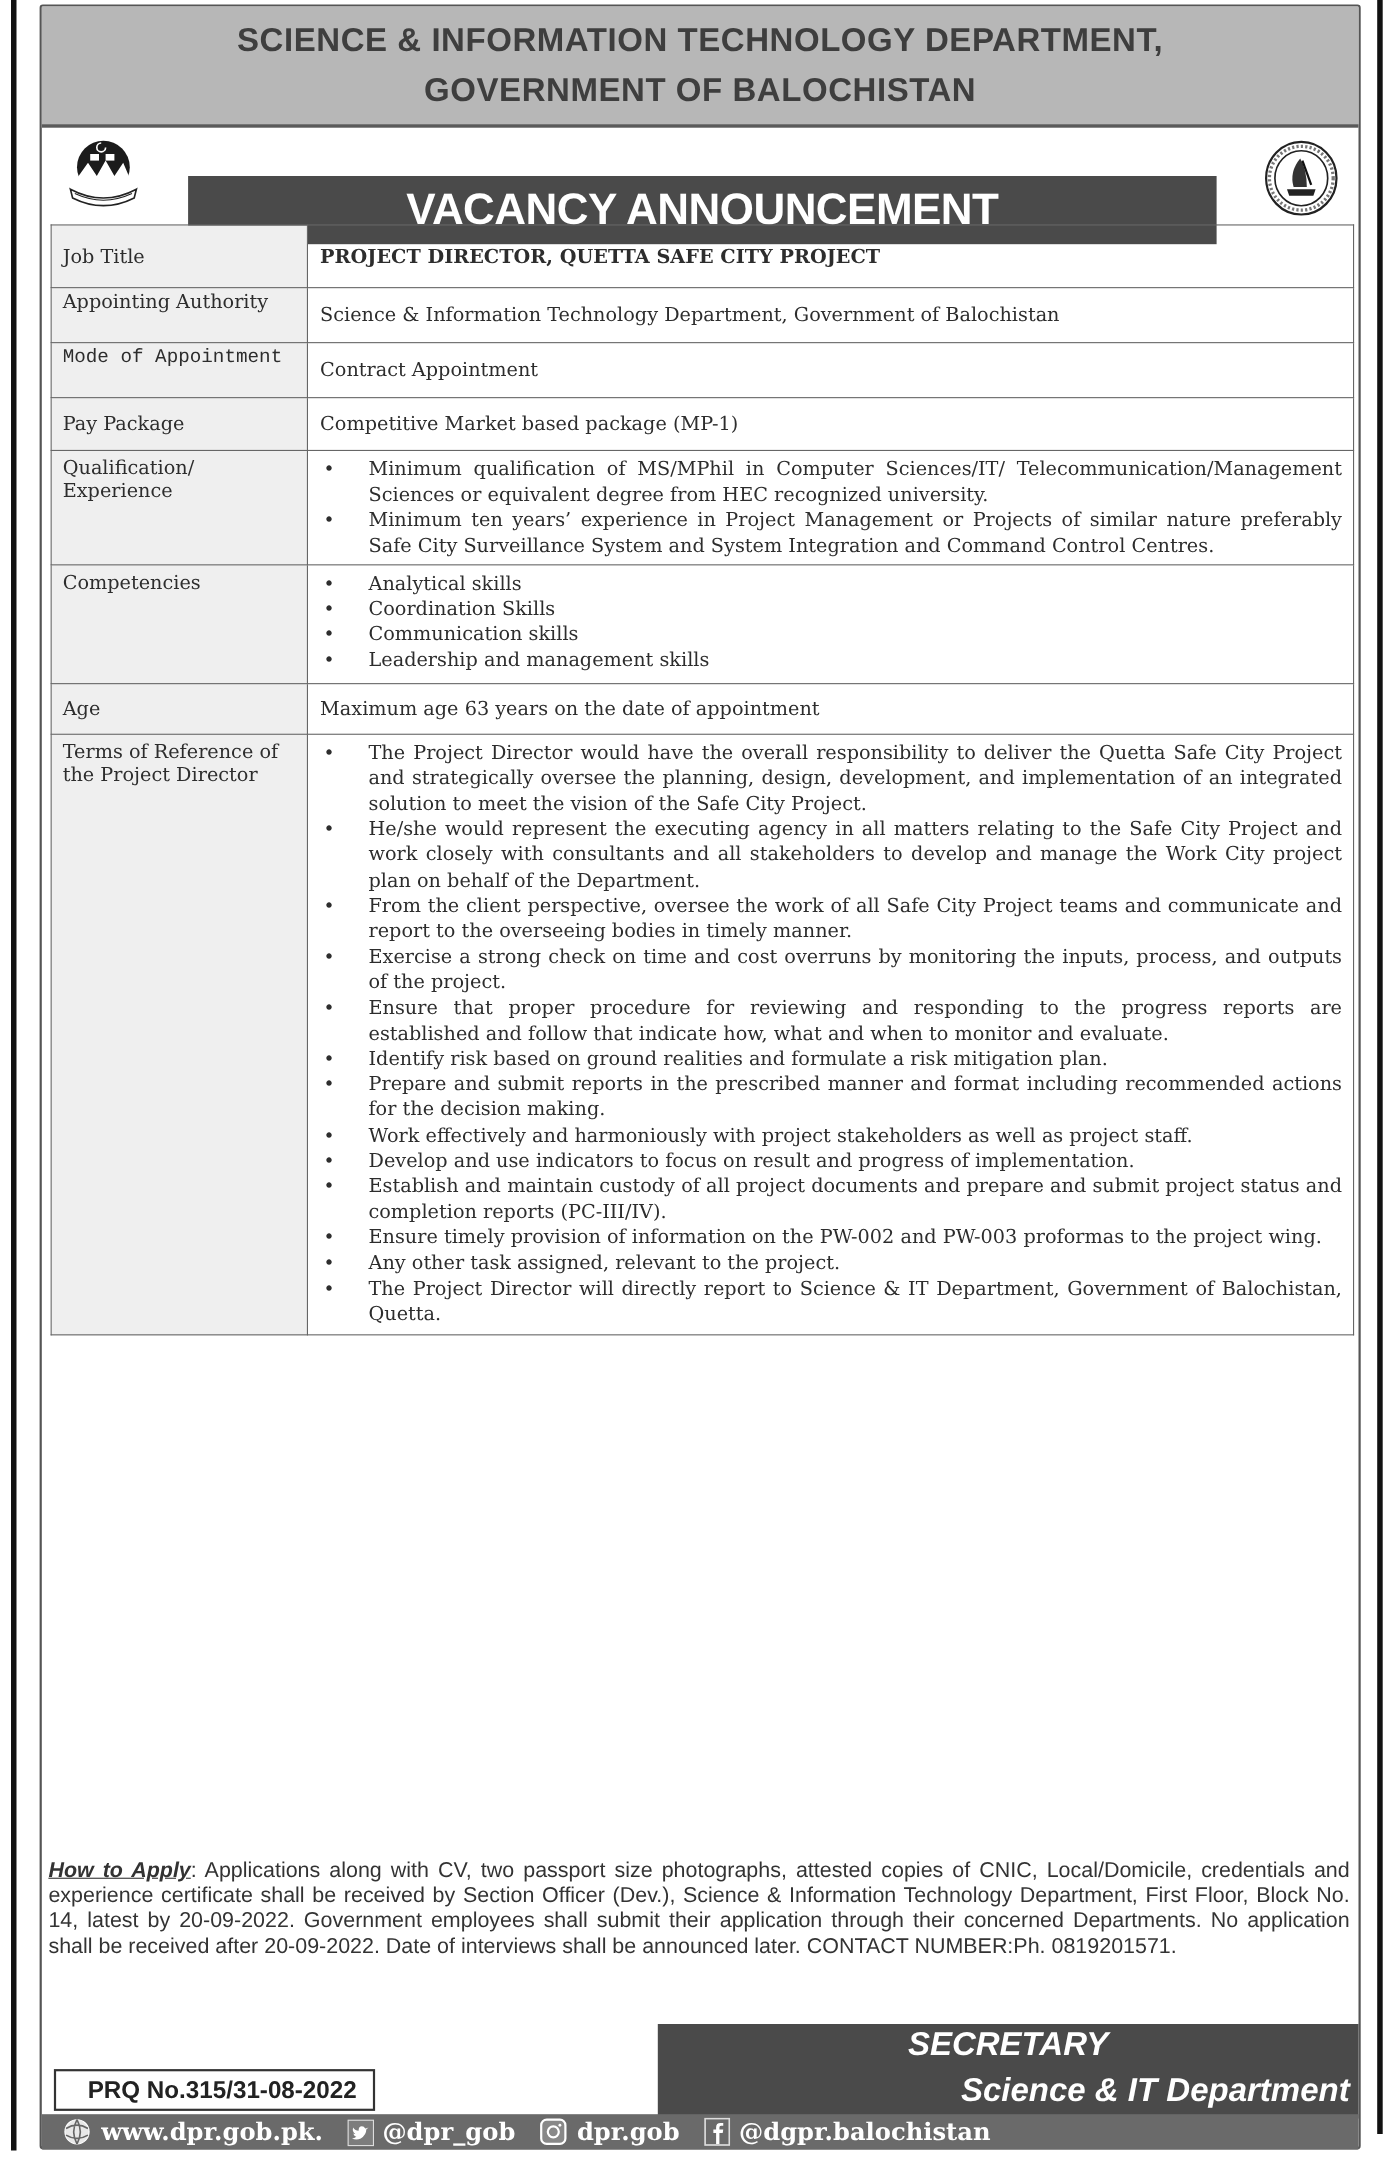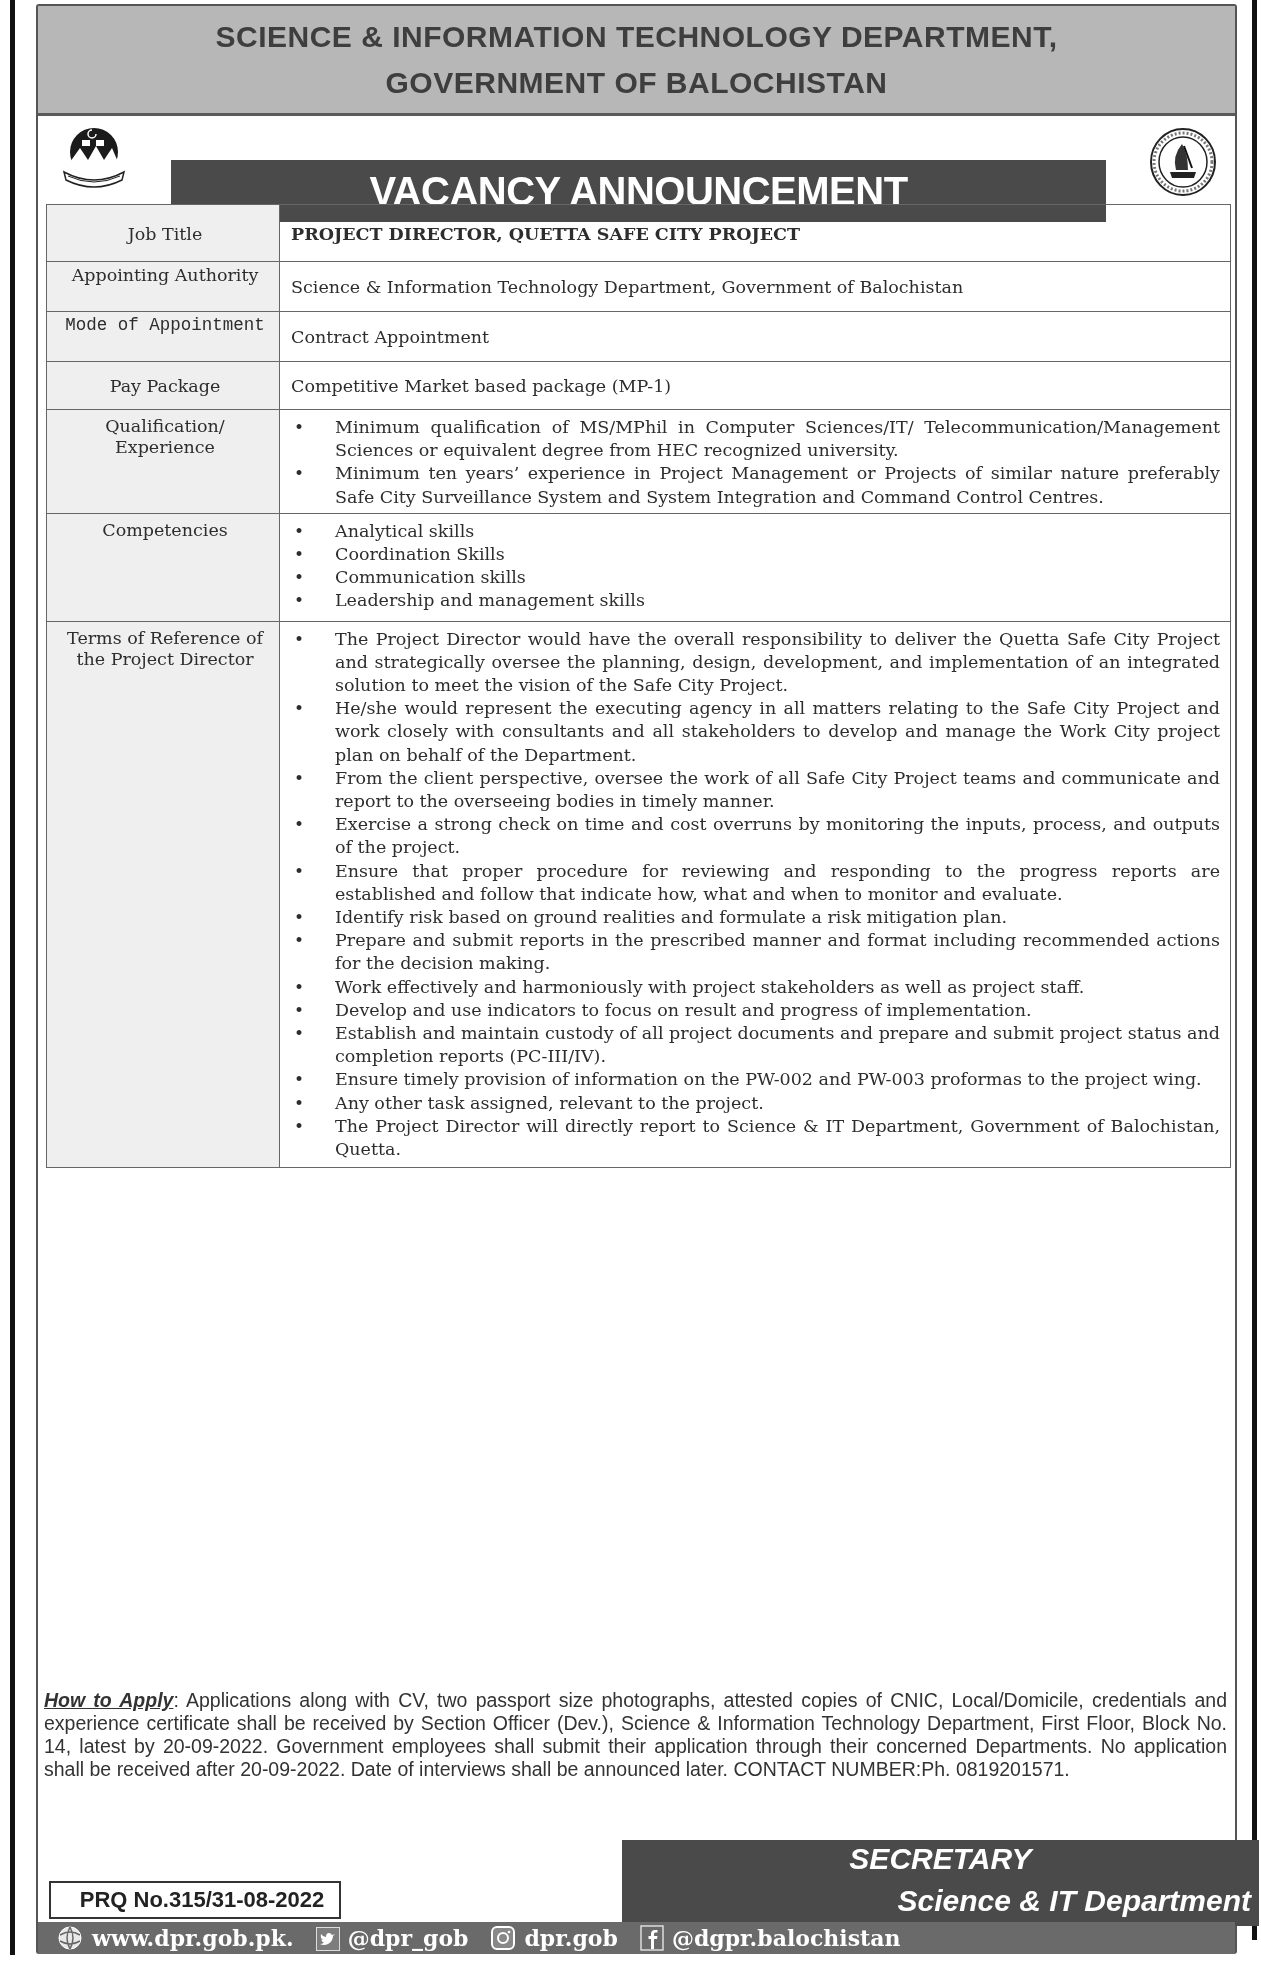--- a/index.html
+++ b/index.html
@@ -24,39 +24,39 @@
   .logo-right { left: 1110px; top: 120px; width: 70px; height: 72px; }
 
   .banner { position: absolute; left: 133px; top: 121px; width: 935px; height: 62px;
             background: #4a4a4a; color: #fff; text-align: center;
             font-family: "Liberation Sans", sans-serif; font-weight: bold; font-size: 40px;
             line-height: 62px; letter-spacing: -0.5px; margin-top: 33px; }
 
   table.info { position: absolute; left: 8px; top: 198px; width: 1185px; border-collapse: collapse;
                font-family: "DejaVu Serif", serif; font-size: 17.5px; color: #2d2d2d; }
   table.info td { border: 1.5px solid #666; vertical-align: top; }
-  td.label { width: 233px; background: #efefef; padding: 6px 6px 4px 10px; line-height: 21px; text-align: center; }
+  td.label { width: 233px; background: #efefef; padding: 6px 6px 4px 10px; line-height: 21px; }
   td.value { padding: 6px 10px 4px 11px; line-height: 23px; }
   td.value.bold { font-weight: bold; margin-left: 12px; }
   td.valign-mid { vertical-align: middle !important; }
 
   ul.bullets { list-style: none; }
   ul.bullets li { position: relative; padding-left: 44px; text-align: justify; line-height: 23.2px; margin-bottom: 0; }
   ul.bullets li::before { content: "\2022"; position: absolute; left: 3px; top: 0; font-size: 17px; }
 
   .apply { position: absolute; left: 6px; top: 1683px; width: 1183px;
            font-family: "Liberation Sans", sans-serif; font-size: 19.5px; line-height: 23px;
            color: #333; text-align: justify; }
   .apply .lead { font-weight: bold; font-style: italic; text-decoration: underline; }
 
   .prq { position: absolute; left: 11px; top: 1875px; width: 292px; height: 38px;
          border: 2px solid #333; background: #fff; font-family: "Liberation Sans", sans-serif;
          font-weight: bold; font-size: 22px; line-height: 34px; text-align: center; color: #222; padding-left: 14px; }
 
-  .secretary { position: absolute; left: 584px; top: 1834px; width: 637px; height: 86px;
+  .secretary { position: absolute; left: 560px; top: 1834px; width: 637px; height: 86px;
                background: #4a4a4a; color: #fff; font-family: "Liberation Sans", sans-serif;
                font-weight: bold; font-style: italic; text-align: center; }
   .secretary .t1 { position: absolute; left: 0; right: 0; top: 2px; font-size: 30px; }
   .secretary .t2 { position: absolute; right: 8px; top: 44px; font-size: 30px; }
 
   .footer { position: absolute; left: 0; top: 1916px; width: 1197px; height: 32px;
             background: #6a6a6a; color: #fff; font-family: "DejaVu Serif", serif; font-weight: bold;
             font-size: 22px; display: flex; align-items: center; padding-left: 18px; }
   .footer .item { display: flex; align-items: flex-end; margin-right: 22px; white-space: nowrap; }
   .footer .icon { display: inline-flex; align-items: center; justify-content: center; margin-right: 8px; }
@@ -130,20 +130,24 @@
     <tr>
       <td class="label">Competencies</td>
       <td class="value" style="padding-bottom:8px;">
         <ul class="bullets">
           <li>Analytical skills</li>
           <li>Coordination Skills</li>
           <li>Communication skills</li>
           <li>Leadership and management skills</li>
         </ul>
       </td>
+    </tr>
+    <tr style="height:46px;">
+      <td class="label valign-mid">Age</td>
+      <td class="value valign-mid">Maximum age 63 years on the date of appointment</td>
     </tr>
     <tr>
       <td class="label">Terms of Reference of the Project Director</td>
       <td class="value" style="padding-bottom:6px;">
         <ul class="bullets">
           <li>The Project Director would have the overall responsibility to deliver the Quetta Safe City Project and strategically oversee the planning, design, development, and implementation of an integrated solution to meet the vision of the Safe City Project.</li>
           <li>He/she would represent the executing agency in all matters relating to the Safe City Project and work closely with consultants and all stakeholders to develop and manage the Work City project plan on behalf of the Department.</li>
           <li>From the client perspective, oversee the work of all Safe City Project teams and communicate and report to the overseeing bodies in timely manner.</li>
           <li>Exercise a strong check on time and cost overruns by monitoring the inputs, process, and outputs of the project.</li>
           <li>Ensure that proper procedure for reviewing and responding to the progress reports are established and follow that indicate how, what and when to monitor and evaluate.</li>

